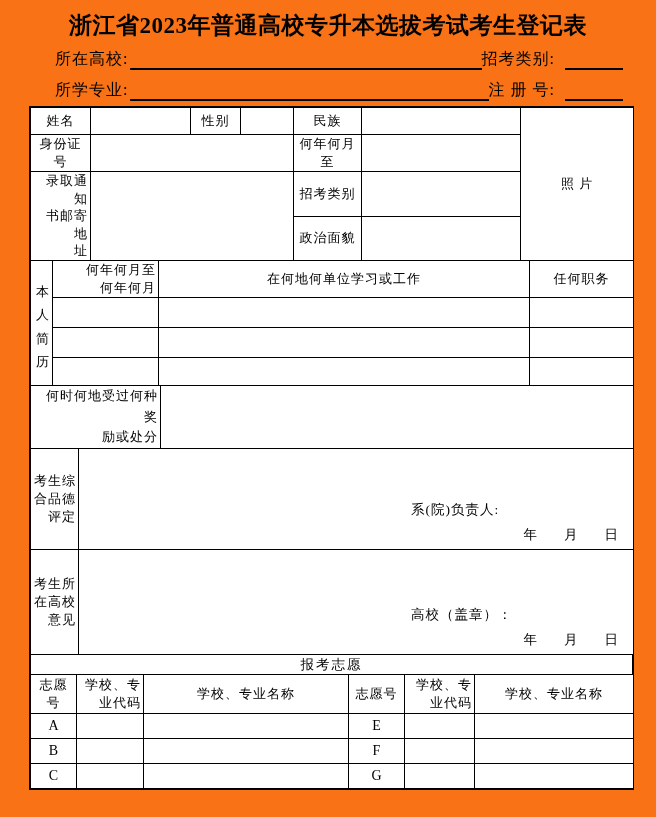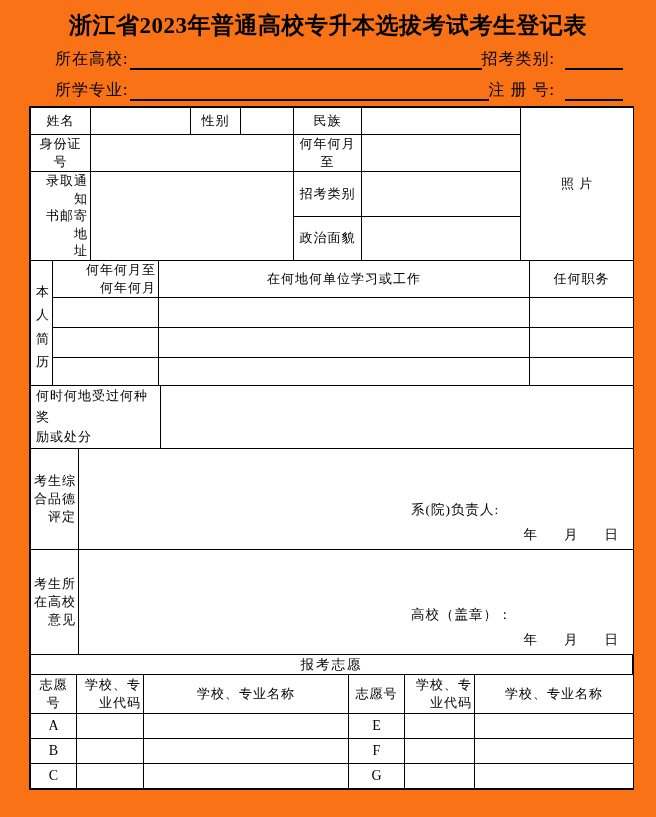--- a/index.html
+++ b/index.html
@@ -26,21 +26,21 @@
   table { border-collapse:collapse; table-layout:fixed; width:100%; }
   table + table { margin-top:-1px; }
   td {
     border:1px solid #000; font-size:13px; text-align:center;
     vertical-align:middle; padding:0 2px; overflow:hidden;
   }
   .lab { letter-spacing:1px; }
   .pre { white-space:pre-line;text-align:right; }
   .addr { line-height:1.35; }
   .vert { line-height:1.8; padding-top:8px; }
-  .awards-lab { text-align:left; padding-left:5px; line-height:1.6; }
+  .awards-lab { text-align:right; padding-left:5px; line-height:1.6; }
   .radio-cell { text-align:left; padding-left:12px; }
   .radio-opt { display:inline-flex; align-items:center; gap:4px; }
   .radio-opt + .radio-opt { margin-left:26px; }
   .radio-icon {
     display:inline-block; width:5px; height:5px; border:2px solid #000;
     border-radius:50%; background:#000; box-shadow:inset 0 0 0 1.2px #fff;
   }
   .rel { position:relative; }
   .signer { position:absolute; left:332px; bottom:30px; font-size:13.5px; letter-spacing:1px; white-space:nowrap; }
   .dates  { position:absolute; right:15px; bottom:5px; display:flex; gap:27px; font-size:13.5px; }

